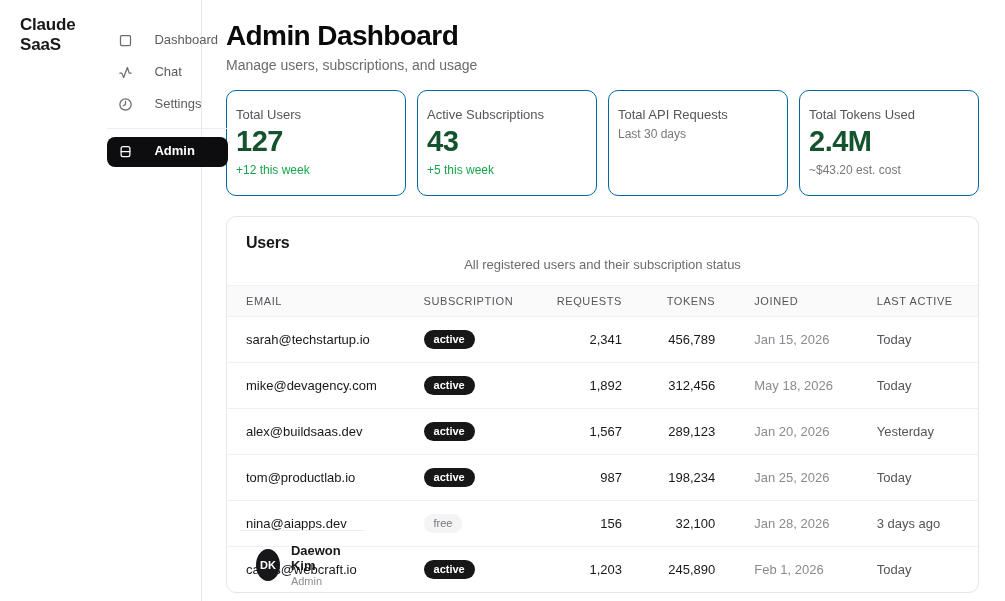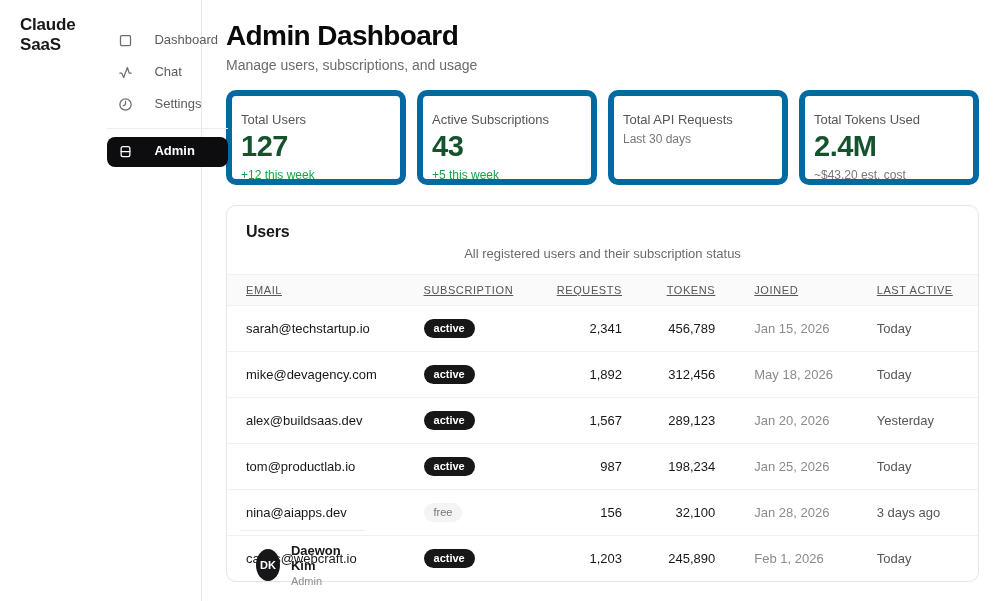--- a/index.html
+++ b/index.html
@@ -60,22 +60,22 @@
 
   
   .main { flex: 1; padding: 20px 26px 0 24px; overflow: hidden; }
   .page-title { font-size: 28px; font-weight: 800; letter-spacing: -0.6px; color: #0a0a0a; }
   .page-subtitle { font-size: 14px; color: #6b6b70; margin-top: 5px; }
 
   
   .stats { display: flex; gap: 11px; margin-top: 17px; }
   .stat-card {
     flex: 1; background: #fff;
-    border: 6px solid #0369a1; border-radius: 10px;
-    padding: 16px 19px 14px 9px; height: 95px;
+    border: 1px solid #0369a1; border-radius: 10px;
+    padding: 16px 19px 14px 9px; height: 106px;
   }
   .stat-label { font-size: 13px; color: #55555a; }
   .stat-value { font-size: 29px; font-weight: 800; letter-spacing: -0.5px; margin-top: 3px; color: #14532d; }
   .stat-note { font-size: 12px; margin-top: 5px; }
   .stat-note.positive { color: #16a34a; }
   .stat-note.neutral { color: #77777c; }
 
   
   .table-card {
     margin-top: 20px; background: #fff;
@@ -87,21 +87,21 @@
   .card-subtitle { font-size: 13px; color: #6b6b70; margin-top: 5px; text-align: center; }
 
   table { width: 100%; border-collapse: collapse; table-layout: fixed; }
   col.c1 { width: 196px; } col.c2 { width: 104px; } col.c3 { width: 94px; }
   col.c4 { width: 93px; }  col.c5 { width: 161px; } col.c6 { width: 101px; }
 
   thead tr { background: #fafafa; border-top: 1px solid #f0f0f0; border-bottom: 1px solid #f0f0f0; }
   th {
     font-size: 11px; font-weight: 500; color: #55555a;
     letter-spacing: 0.6px; text-transform: uppercase;
-    padding: 9px 0; text-align: left; text-decoration: underline;
+    padding: 9px 0; text-align: left;
   }
   th:nth-child(1), td:nth-child(1) { padding-left: 19px; }
   th:nth-child(3), td:nth-child(3),
   th:nth-child(4), td:nth-child(4) { text-align: right; }
   th:nth-child(5), td:nth-child(5) { padding-left: 39px; }
 
   tbody tr { border-bottom: 1px solid #f1f1f2; }
   tbody tr:last-child { border-bottom: none; }
   td { font-size: 13px; padding: 13px 0; color: #18181b; vertical-align: middle; }
   td.c-req, td.c-tok { font-weight: 500; }

